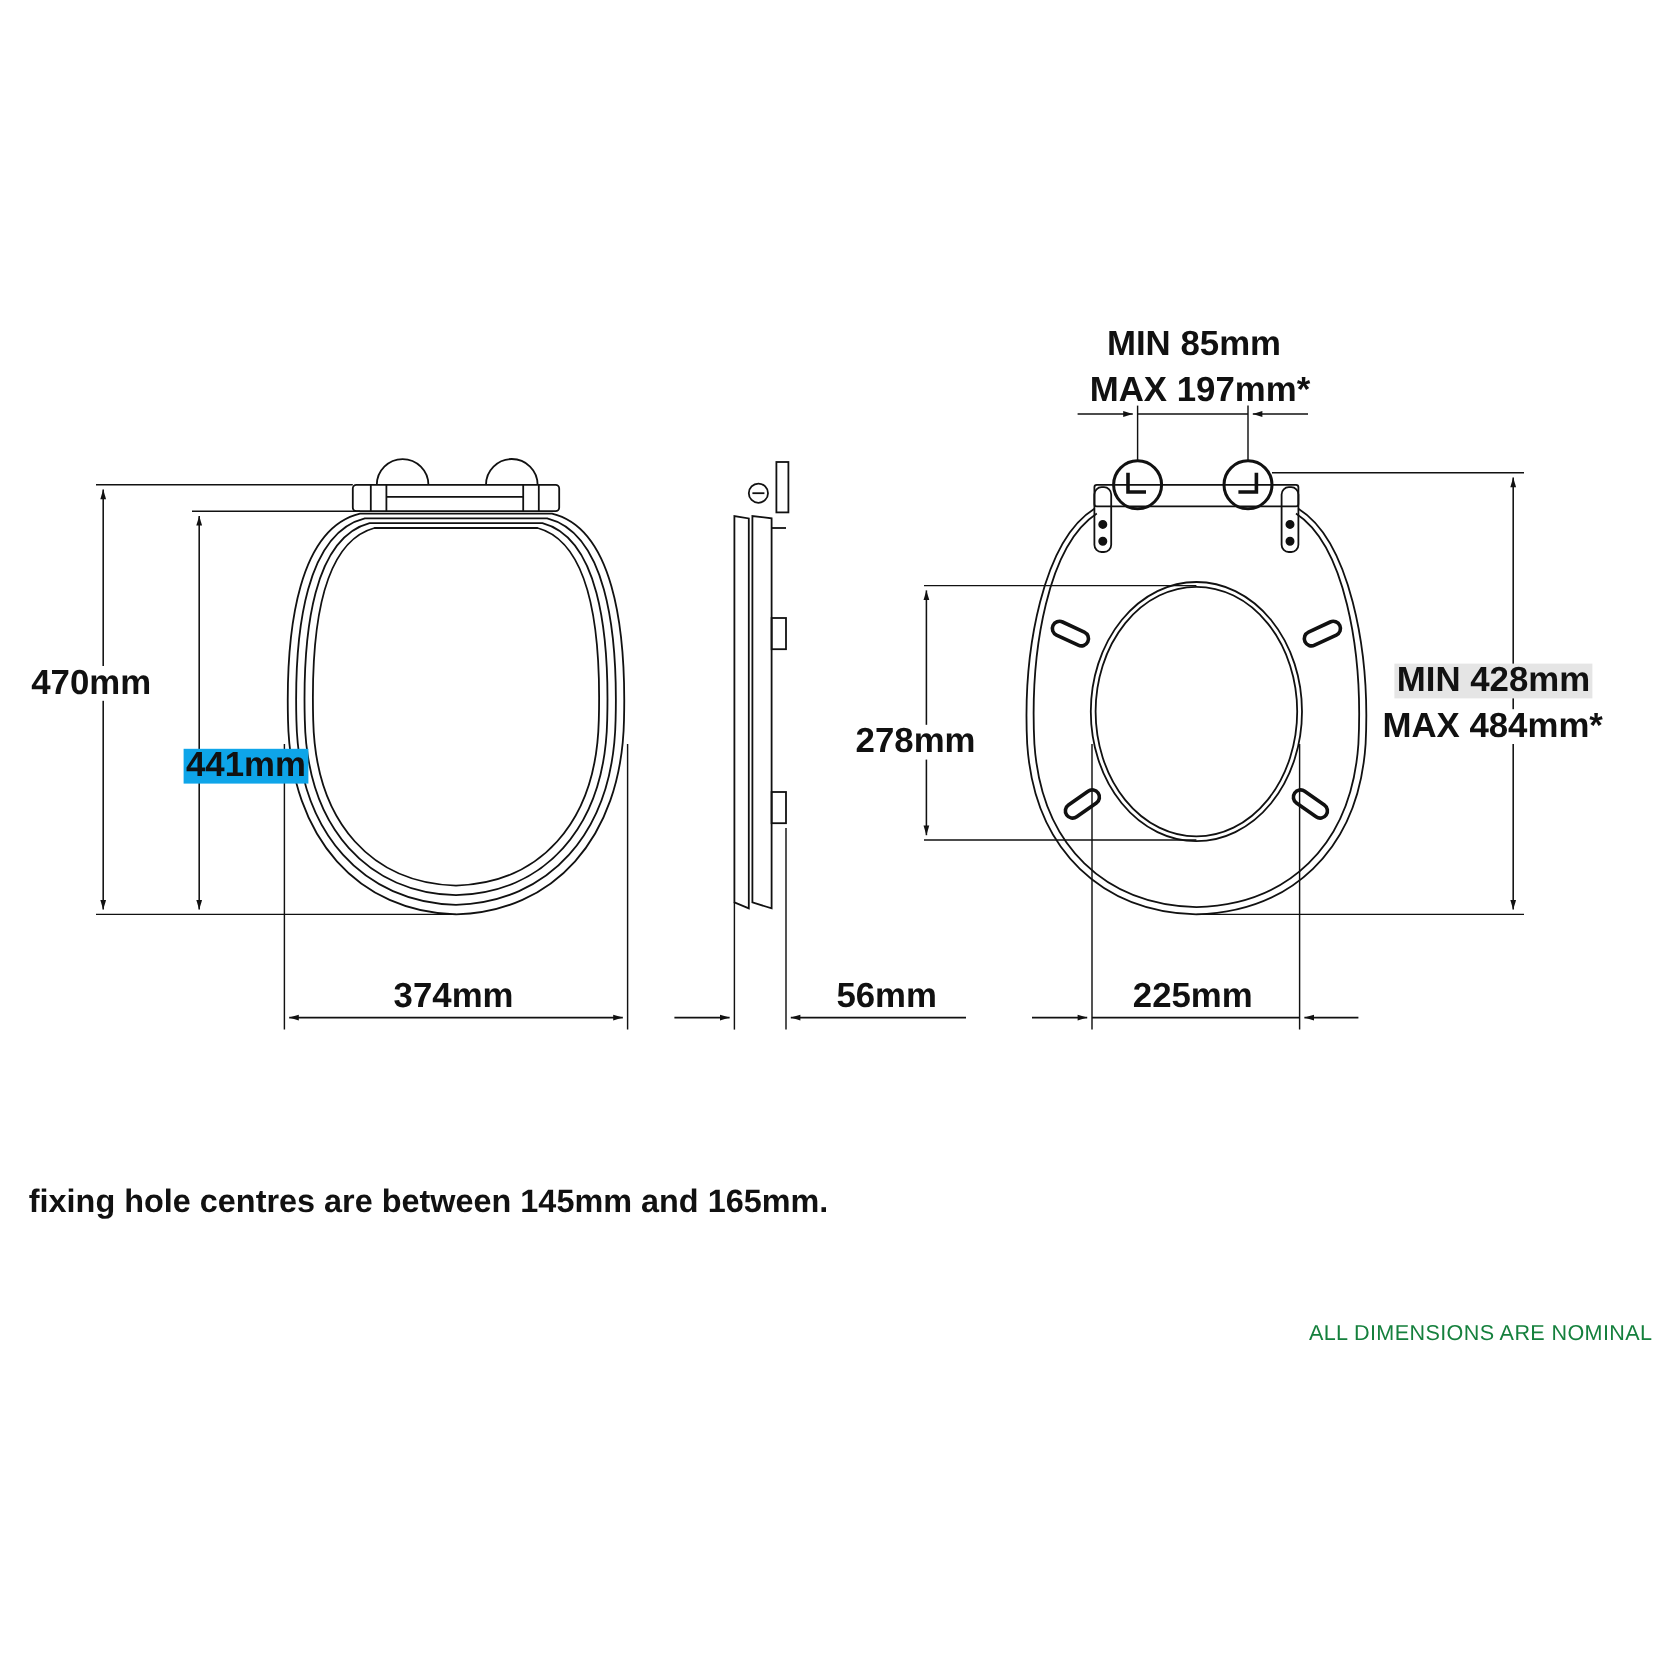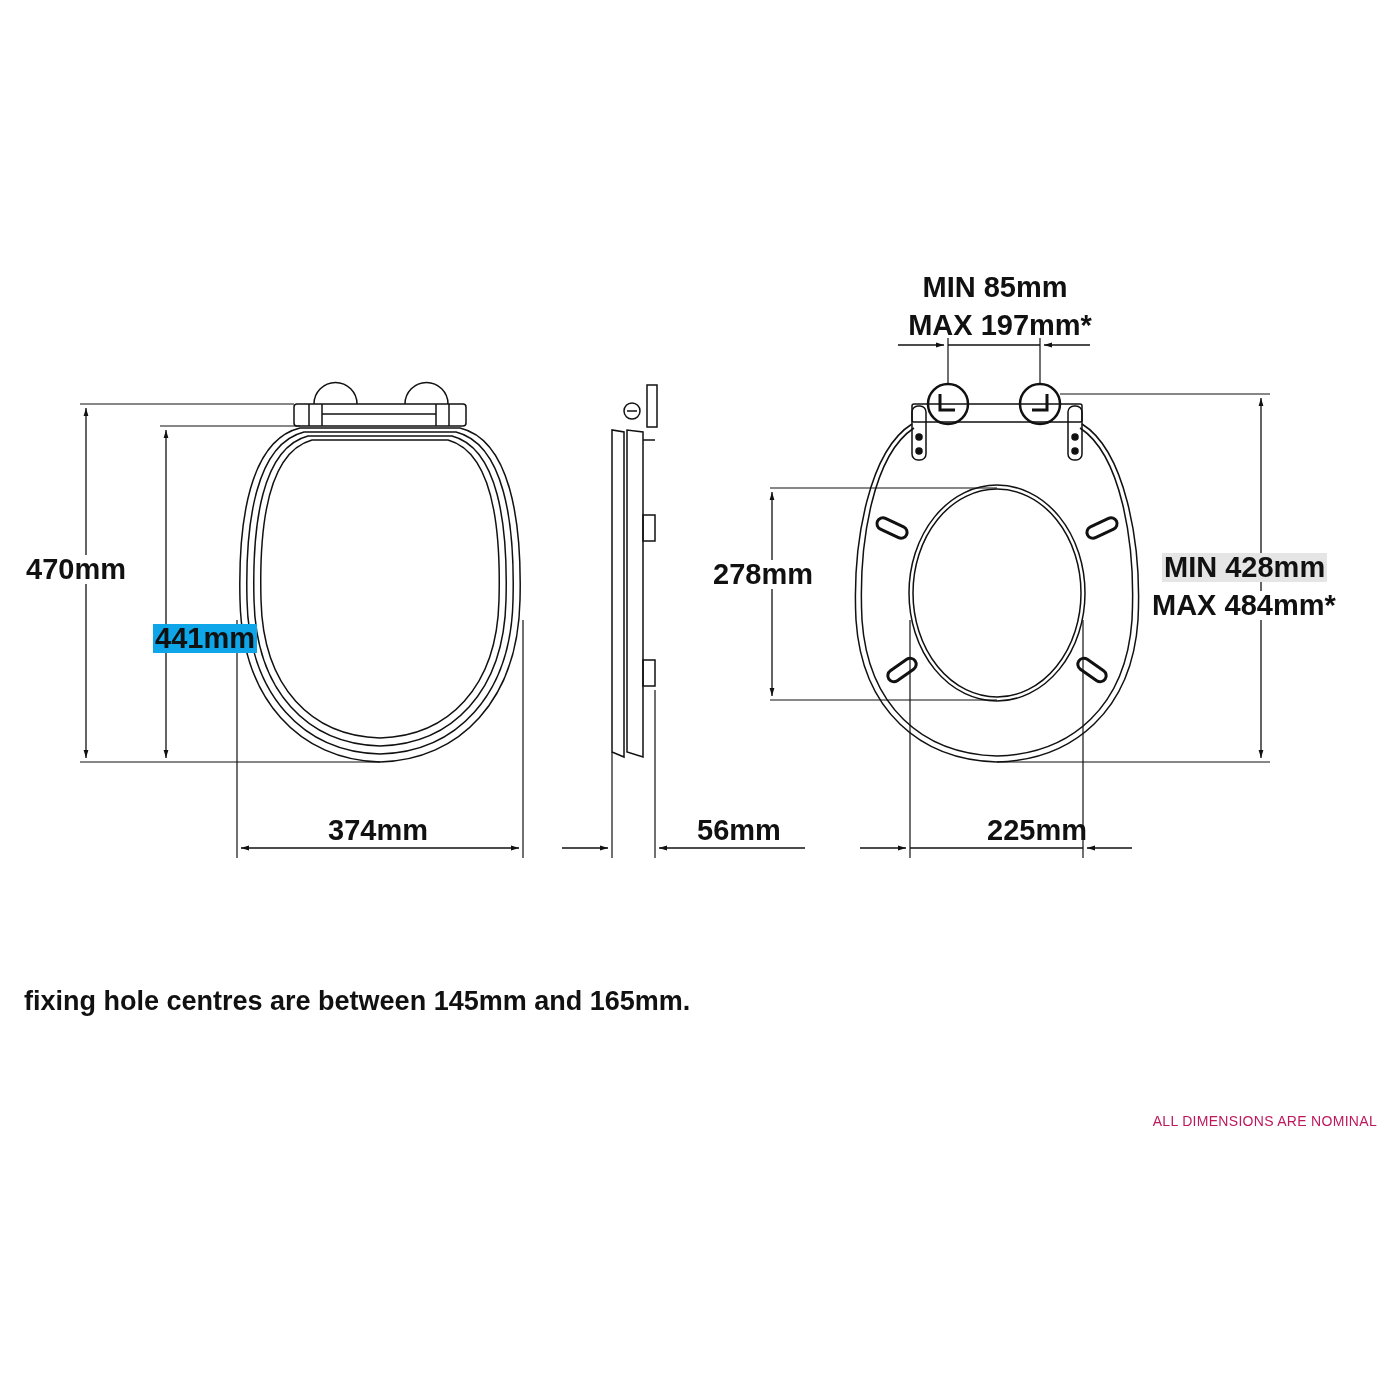--- a/index.html
+++ b/index.html
@@ -1,21 +1,21 @@
 <!DOCTYPE html>
 <html><head>
 <meta charset="utf-8">
 <style>
   html, body { margin:0; padding:0; background:#ffffff; }
   body { width:1389px; height:1389px; position:relative; overflow:hidden; font-family:"Liberation Sans", sans-serif; color:#111; }
   svg.drawing { position:absolute; left:0; top:0; }
   .dim { position:absolute; font-family:"Liberation Sans", sans-serif; font-weight:bold; font-size:29px; color:#111; white-space:nowrap; line-height:1; }
   .dim.center { text-align:center; }
   .note { position:absolute; left:24px; top:982px; width:880px; font-family:"Liberation Sans", sans-serif; font-weight:bold; font-size:27px; line-height:39px; color:#111; }
-  .nominal { position:absolute; right:12px; top:1101px; font-family:"Liberation Sans", sans-serif; font-size:14px; color:#be185d; letter-spacing:0.3px;margin-top:12px; }
+  .nominal { position:absolute; right:12px; top:1101px; font-family:"Liberation Sans", sans-serif; font-size:18px; color:#15803d; letter-spacing:0.3px; }
 </style>
 </head>
 <body>
 
 <svg class="drawing" width="1389" height="1389" viewBox="0 0 1389 1389" xmlns="http://www.w3.org/2000/svg">
   <defs>
     <marker id="arr" viewBox="0 0 10 10" refX="10" refY="5" markerWidth="14" markerHeight="8" orient="auto-start-reverse" markerUnits="userSpaceOnUse">
       <path d="M0,2 L10,5 L0,8 z" fill="#111"></path>
     </marker>
   </defs>
@@ -110,22 +110,22 @@
     <line x1="910" y1="848" x2="1083" y2="848" stroke-width="1.3"></line>
   </g>
 </svg>
 
 <div class="dim" style="left:24px; top:555px; background:#fff; padding:0 2px;">470mm</div>
 <div class="dim" style="left:110px; top:624px; background:#0ea5e9; padding:0 2px;margin-left:43px;">441mm</div>
 <div class="dim" style="left:328px; top:816px;">374mm</div>
 <div class="dim" style="left:697px; top:816px;">56mm</div>
 <div class="dim center" style="left:900px; top:273px; width:190px;">MIN 85mm</div>
 <div class="dim center" style="left:890px; top:311px; width:220px;">MAX 197mm*</div>
-<div class="dim" style="left:711px; top:560px; background:#fff; padding:0 2px;">278mm</div>
-<div class="dim" style="left:944px; top:816px;margin-left:43px;">225mm</div>
+<div class="dim" style="left:711px; top:604px; background:#fff; padding:0 2px;">278mm</div>
+<div class="dim" style="left:944px; top:816px;">225mm</div>
 <div class="dim" style="left:1162px; top:553px; background:#e5e5e5; padding:0 2px;text-align:right;">MIN 428mm</div>
 <div class="dim" style="left:1150px; top:591px; background:#fff; padding:0 2px;">MAX 484mm*</div>
 
 <div class="note">
   <div>fixing hole centres are between 145mm and 165mm.</div>
 </div>
 
 <div class="nominal">ALL DIMENSIONS ARE NOMINAL</div>
 
 </body></html>

